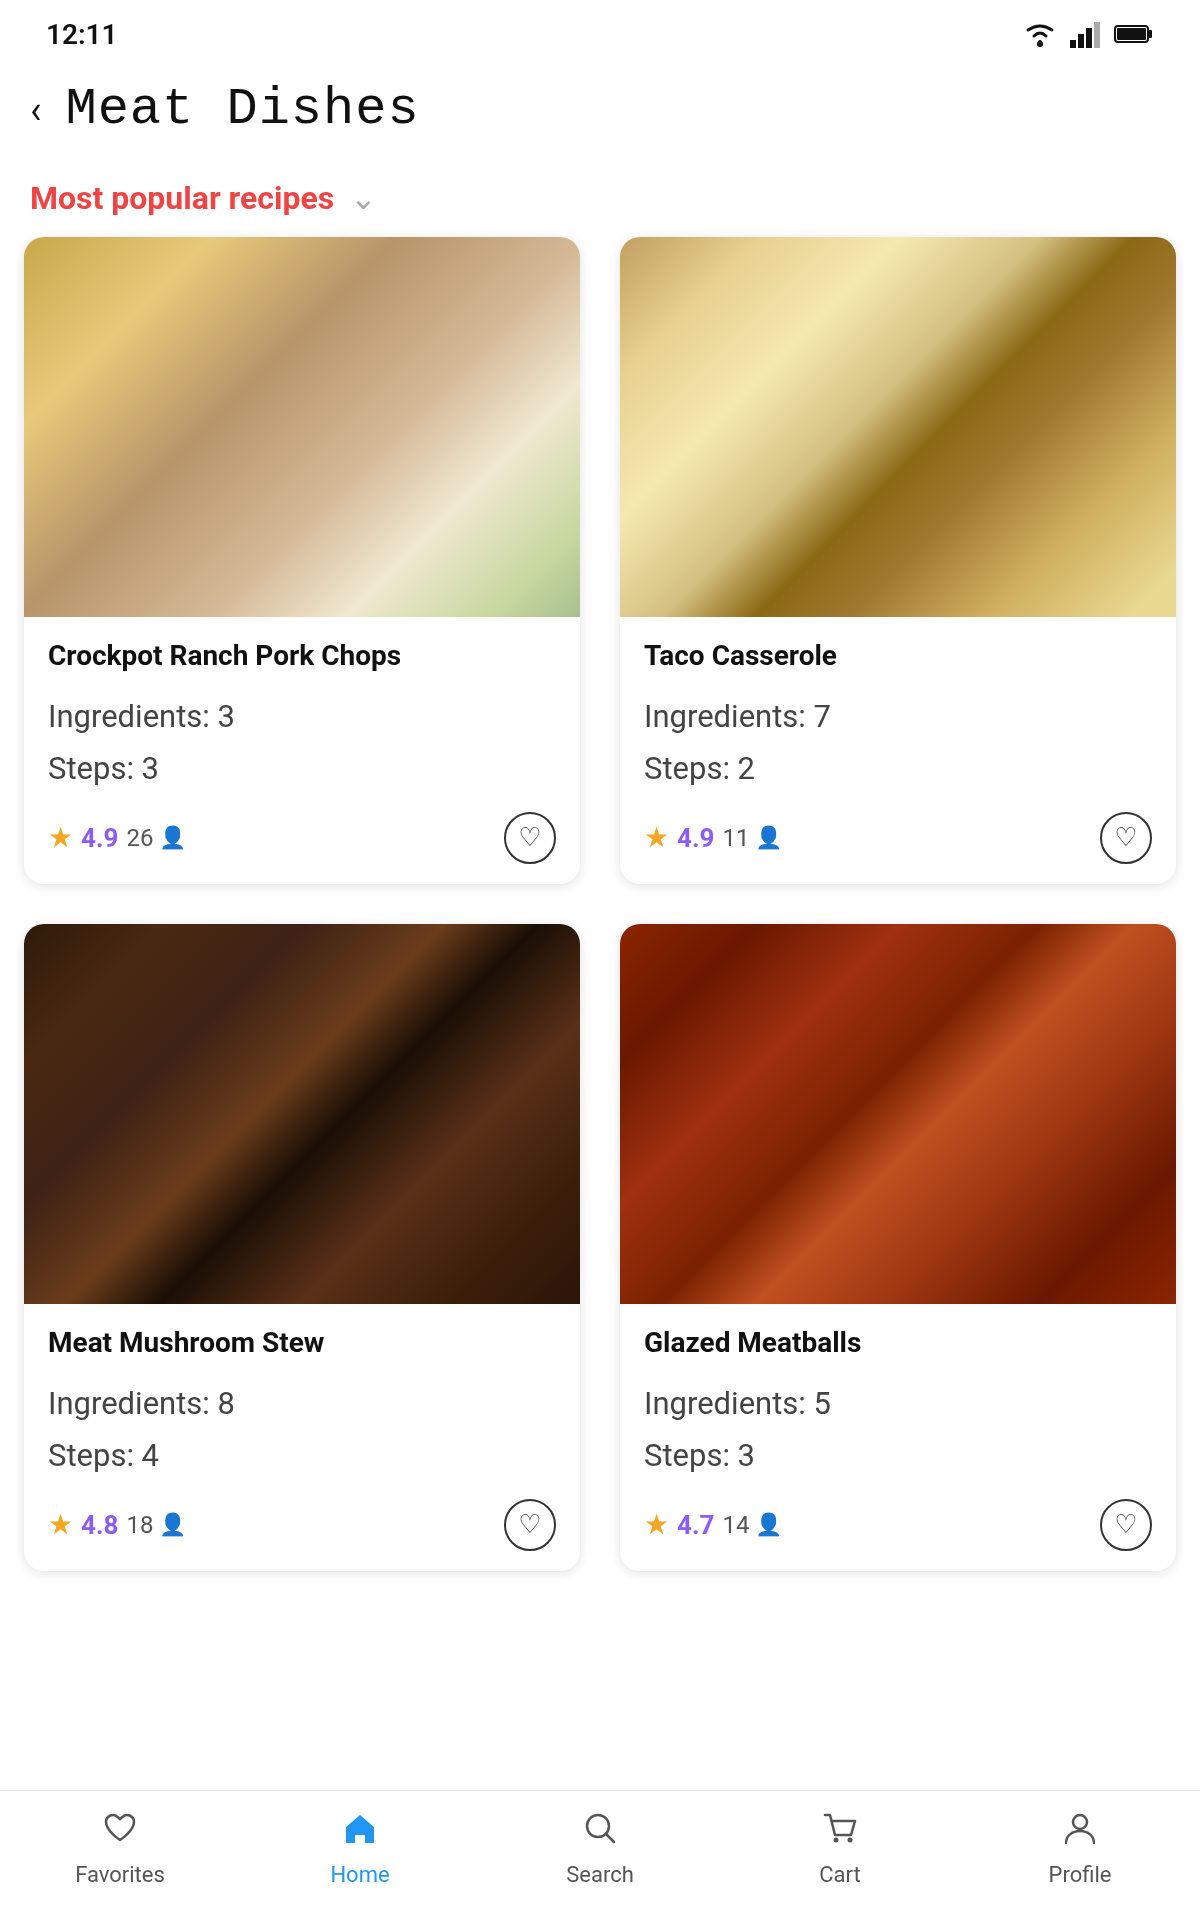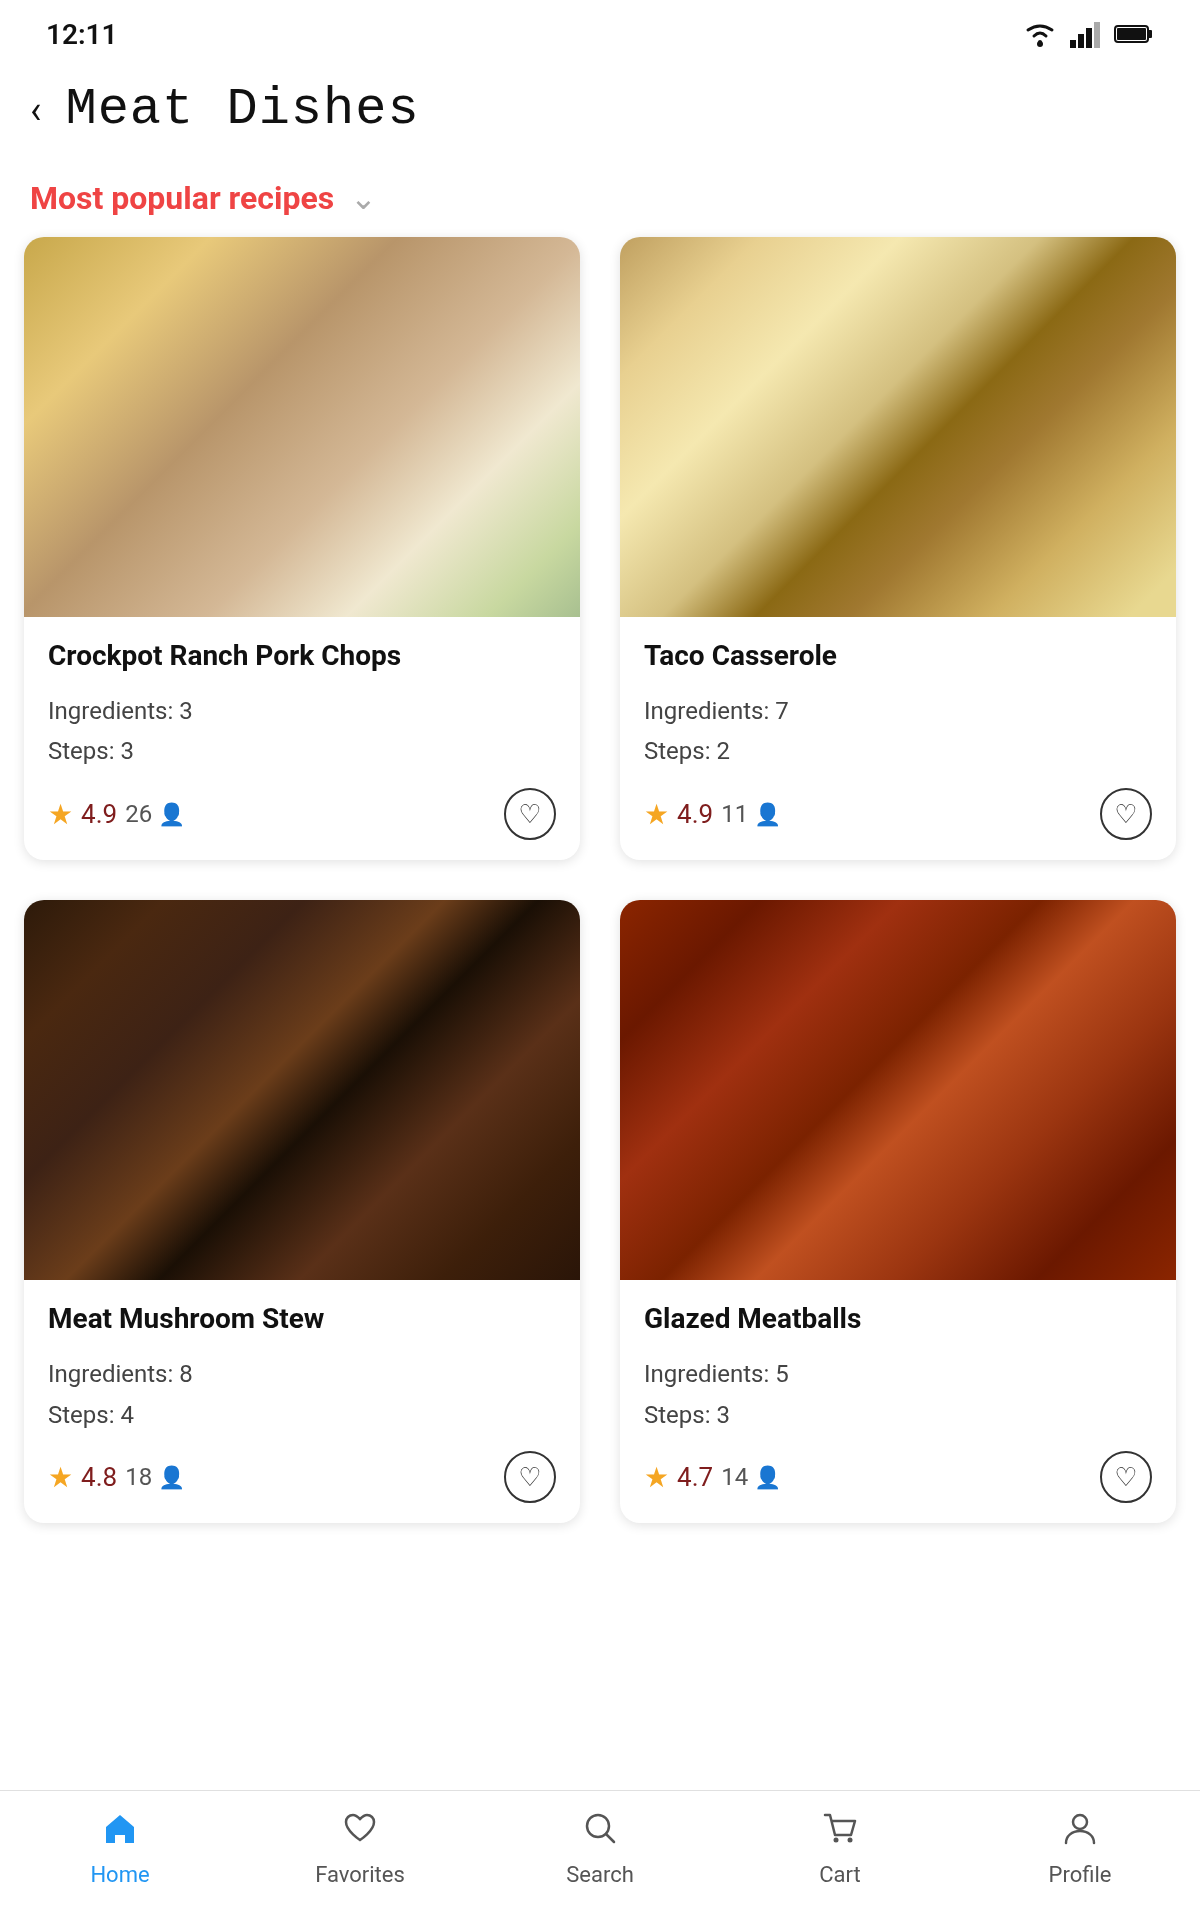--- a/index.html
+++ b/index.html
@@ -99,21 +99,21 @@
       padding: 22px 24px 20px;
     }
     .recipe-name {
       font-size: 28px;
       font-weight: 700;
       color: #111;
       margin-bottom: 18px;
       line-height: 1.2;
     }
     .recipe-meta {
-      font-size: 24px;
+      font-size: 31px;
       color: #444;
       line-height: 1.7;
       margin-bottom: 16px;
     }
     .recipe-footer {
       display: flex;
       align-items: center;
       justify-content: space-between;
       margin-top: 8px;
     }
@@ -121,22 +121,22 @@
       display: flex;
       align-items: center;
       gap: 8px;
     }
     .star-icon {
       font-size: 28px;
       color: #f5a623;
     }
     .rating-value {
       font-size: 26px;
-      color: #7f1d1d;
-      font-weight: 400;
+      color: #8b5cf6;
+      font-weight: 700;
     }
     .review-count {
       font-size: 24px;
       color: #555;
       display: flex;
       align-items: center;
       gap: 6px;
     }
     .person-icon {
       font-size: 22px;
@@ -334,34 +334,34 @@
           <button class="heart-btn">♡</button>
         </div>
       </div>
     </div>
 
   </div>
 </div>
 
 <div class="bottom-nav">
   <div class="nav-item">
+    <span class="nav-icon">
+      <svg width="38" height="38" viewBox="0 0 38 38" fill="none">
+        <path d="M19 31 C19 31 5 22 5 13 C5 9 8 6 12 6 C15 6 17 8 19 10 C21 8 23 6 26 6 C30 6 33 9 33 13 C33 22 19 31 19 31 Z" stroke="#555" stroke-width="2.5" fill="none"></path>
+      </svg>
+    </span>
+    <span class="nav-label">Favorites</span>
+  </div>
+  <div class="nav-item">
     <span class="nav-icon active">
       <svg width="38" height="38" viewBox="0 0 38 38" fill="none">
         <path d="M5 18 L19 6 L33 18 L33 34 L24 34 L24 26 L14 26 L14 34 L5 34 Z" fill="#2196F3"></path>
       </svg>
     </span>
     <span class="nav-label active">Home</span>
-  </div>
-  <div class="nav-item">
-    <span class="nav-icon">
-      <svg width="38" height="38" viewBox="0 0 38 38" fill="none">
-        <path d="M19 31 C19 31 5 22 5 13 C5 9 8 6 12 6 C15 6 17 8 19 10 C21 8 23 6 26 6 C30 6 33 9 33 13 C33 22 19 31 19 31 Z" stroke="#555" stroke-width="2.5" fill="none"></path>
-      </svg>
-    </span>
-    <span class="nav-label">Favorites</span>
   </div>
   <div class="nav-item">
     <span class="nav-icon">
       <svg width="38" height="38" viewBox="0 0 38 38" fill="none">
         <circle cx="17" cy="17" r="11" stroke="#555" stroke-width="2.5" fill="none"></circle>
         <line x1="25" y1="25" x2="33" y2="33" stroke="#555" stroke-width="2.5" stroke-linecap="round"></line>
       </svg>
     </span>
     <span class="nav-label">Search</span>
   </div>

